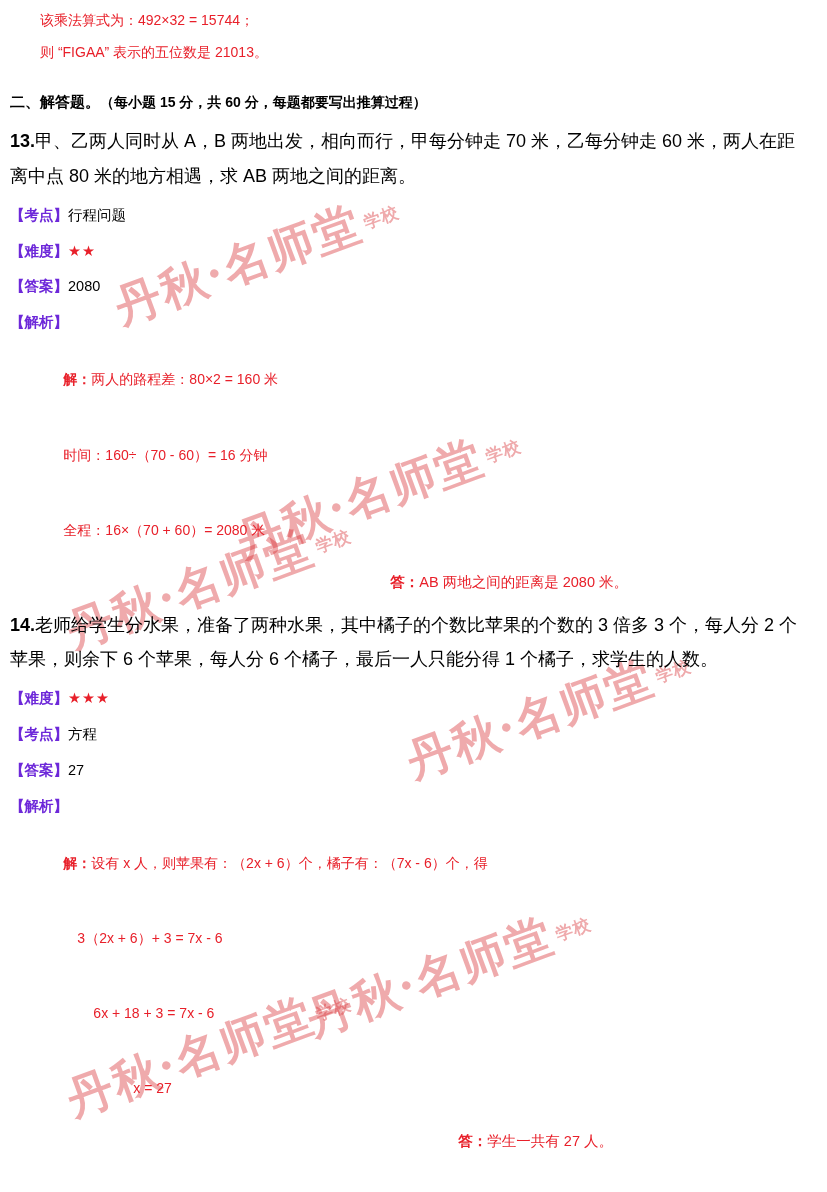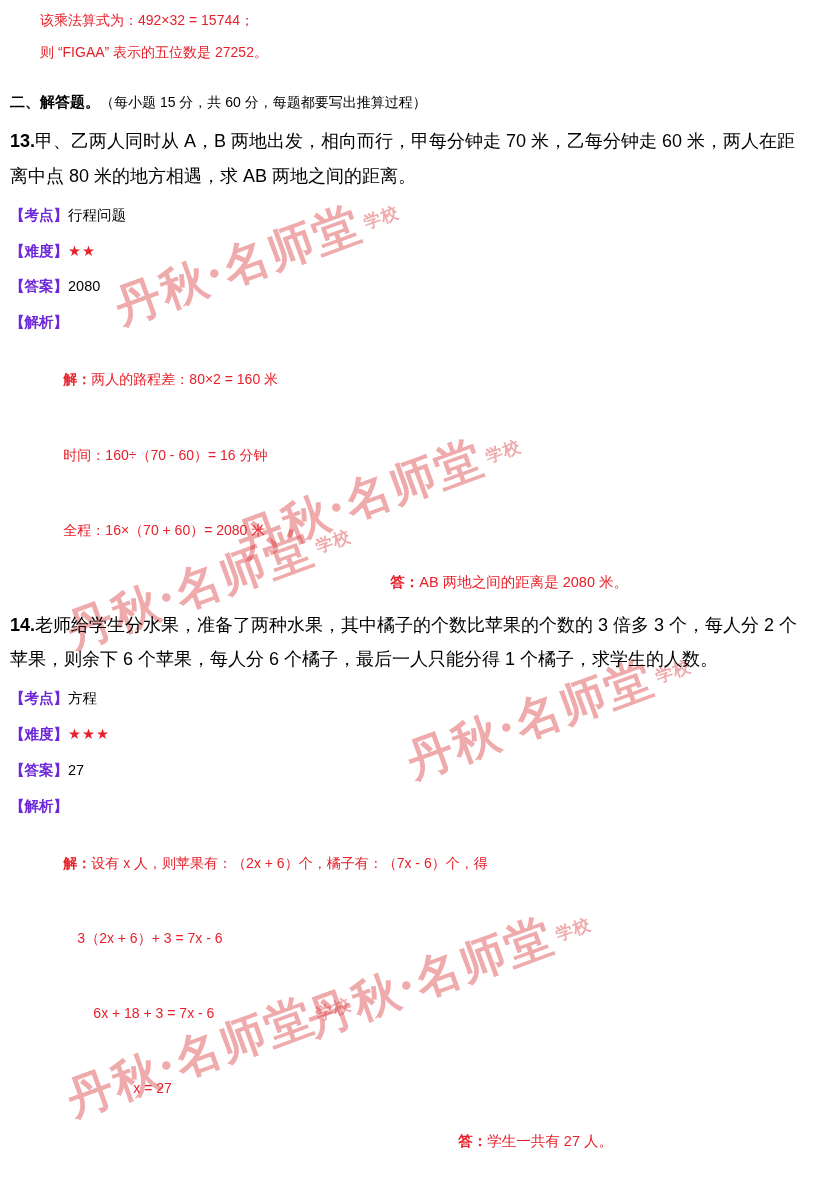--- a/index.html
+++ b/index.html
@@ -40,21 +40,21 @@
   .indent2 { padding-left: 44px; }
   .indent3 { padding-left: 60px; }
   .indent5 { padding-left: 100px; }
   .section-head {
     font-size: 15px;
     font-weight: bold;
     margin: 14px 0 12px 0;
     color: #000;
   }
   .section-head .sub {
-    font-weight: normal;
+    font-weight: bold;
     font-size: 14px;
   }
   .prob {
     font-size: 18px;
     line-height: 1.9;
     margin: 0 0 6px 0;
   }
   .prob .num {
     font-weight: bold;
   }
@@ -139,21 +139,21 @@
   <div class="wm wm5">
     <span class="big">丹秋·名师堂</span><span class="small">学校</span>
   </div>
   <div class="wm wm6">
     <span class="big">丹秋·名师堂</span><span class="small">学校</span>
   </div>
 
   <div class="content">
 
     <div class="line red indent1">该乘法算式为：492×32 = 15744；</div>
-    <div class="line red indent1">则 “FIGAA” 表示的五位数是 27252。</div>
+    <div class="line red indent1">则 “FIGAA” 表示的五位数是 21013。</div>
 
     <div class="spacer-sm"></div>
 
     <div class="section-head">
       <span>二、解答题。</span><span class="sub">（每小题 15 分，共 60 分，每题都要写出推算过程）</span>
     </div>
 
     <div class="prob">
       <span class="num">13.</span><span>甲、乙两人同时从 A，B 两地出发，相向而行，甲每分钟走 70 米，乙每分钟走 60 米，两人在距离中点 80 米的地方相遇，求 AB 两地之间的距离。</span>
     </div>
@@ -192,25 +192,25 @@
 
     <div class="spacer-sm"></div>
 
     <div class="prob">
       <span class="num">14.</span><span>老师给学生分水果，准备了两种水果，其中橘子的个数比苹果的个数的 3 倍多 3 个，每人分 2 个苹果，则余下 6 个苹果，每人分 6 个橘子，最后一人只能分得 1 个橘子，求学生的人数。</span>
     </div>
 
     <div class="spacer-sm"></div>
 
     <div class="tag-line">
+      <span class="tag">【难度】</span><span class="stars">★★★</span>
+    </div>
+
+    <div class="tag-line">
       <span class="tag">【考点】</span><span class="tagval">方程</span>
-    </div>
-
-    <div class="tag-line">
-      <span class="tag">【难度】</span><span class="stars">★★★</span>
     </div>
 
     <div class="tag-line">
       <span class="tag">【答案】</span><span class="tagval">27</span>
     </div>
 
     <div class="tag-line">
       <span class="tag">【解析】</span>
     </div>
 

